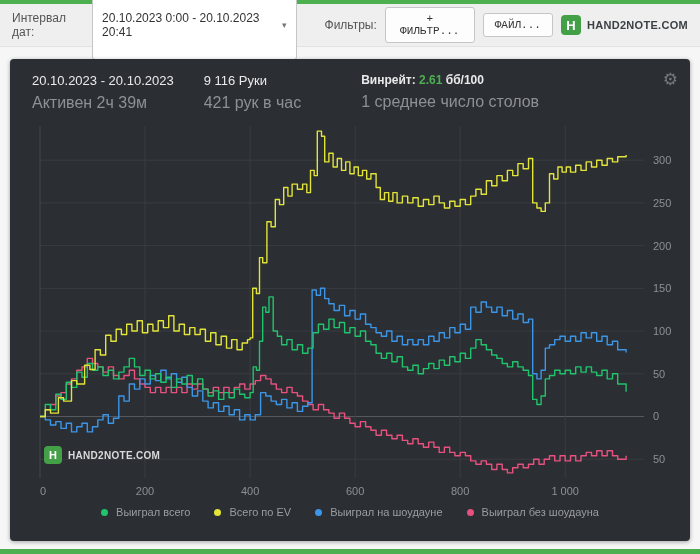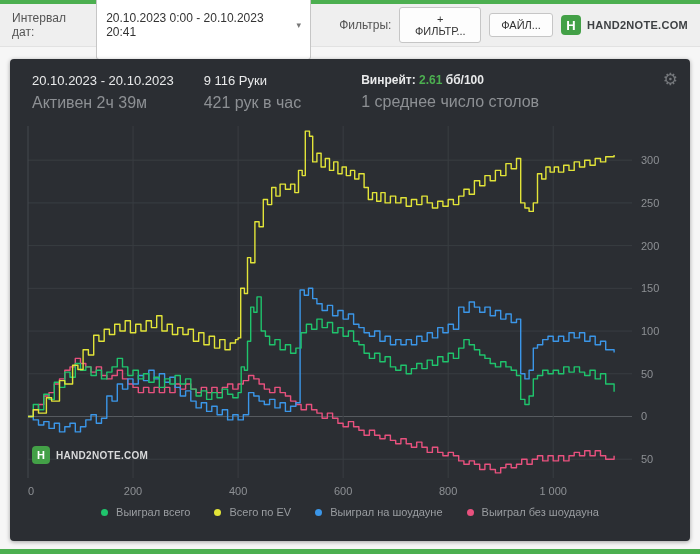--- a/index.html
+++ b/index.html
@@ -6,35 +6,35 @@
     font-family:"Liberation Sans",sans-serif;overflow:hidden;position:relative}
   .top-border{height:4px;background:#4caf50}
   .bottom-border{position:absolute;bottom:0;left:0;right:0;height:5px;background:#4caf50}
   .toolbar{height:42px;background:#efefef;border-bottom:1px solid #e2e2e2;
     display:flex;align-items:center;padding:0 12px;gap:8px}
   .lbl{font-size:12px;color:#555}
   .select{background:#fff;border:1px solid #c6c6c6;border-radius:3px;padding:20px 9px;
     font-size:12px;color:#333;display:flex;align-items:center;gap:8px;cursor:pointer}
   .caret{font-size:9px;color:#777}
   .btn{background:#fdfdfd;border:1px solid #c6c6c6;border-radius:3px;padding:5px 11px;
-    font-size:11px;color:#333;cursor:pointer;font-family:Liberation Sans, sans-serif}
+    font-size:11px;color:#333;cursor:pointer;font-family:Liberation Mono, monospace}
   .brand{margin-left:auto;display:flex;align-items:center;gap:6px}
   .brand-text{font-size:11px;font-weight:bold;color:#3d4043;letter-spacing:.3px}
   .logo{width:20px;height:20px;background:#43a047;border-radius:4px;color:#fff;font-weight:bold;
     display:flex;align-items:center;justify-content:center;font-size:13px;flex:0 0 auto}
   .logo-sm{width:18px;height:18px;font-size:11px}
   .panel{margin:12px 10px 0;background:#2b2e33;border-radius:4px;height:482px;position:relative;
     box-shadow:0 1px 4px rgba(0,0,0,.35)}
   .stats{display:flex;padding:14px 22px 8px;gap:30px;align-items:flex-start}
   .stat .line1{font-size:13px;font-weight:normal;color:#e9eaeb;margin-bottom:6px;white-space:nowrap}
   .stat .line2{font-size:16px;color:#8d9094;white-space:nowrap}
   .muted{color:#9a9da1;font-weight:normal}
   .green{color:#4caf50}
   .gear{position:absolute;top:12px;right:12px;color:#75787c;font-size:17px;cursor:pointer;line-height:1}
-  .chart-wrap{position:relative;margin:0 14px}
+  .chart-wrap{position:relative;margin:0 26px}
   svg{display:block}
   svg text{font-family:"Liberation Sans",sans-serif}
   .watermark{position:absolute;left:8px;bottom:38px;display:flex;align-items:center;gap:6px}
   .wm-text{font-size:10px;font-weight:bold;color:#d9dadb;letter-spacing:.3px}
   .legend{display:flex;justify-content:center;gap:24px;padding-top:4px}
   .legend-item{display:flex;align-items:center;gap:8px;font-size:11px;color:#9a9da1;cursor:pointer}
   .legend-dot{width:7px;height:7px;border-radius:50%;display:inline-block}
 </style>
 </head>
 <body>

